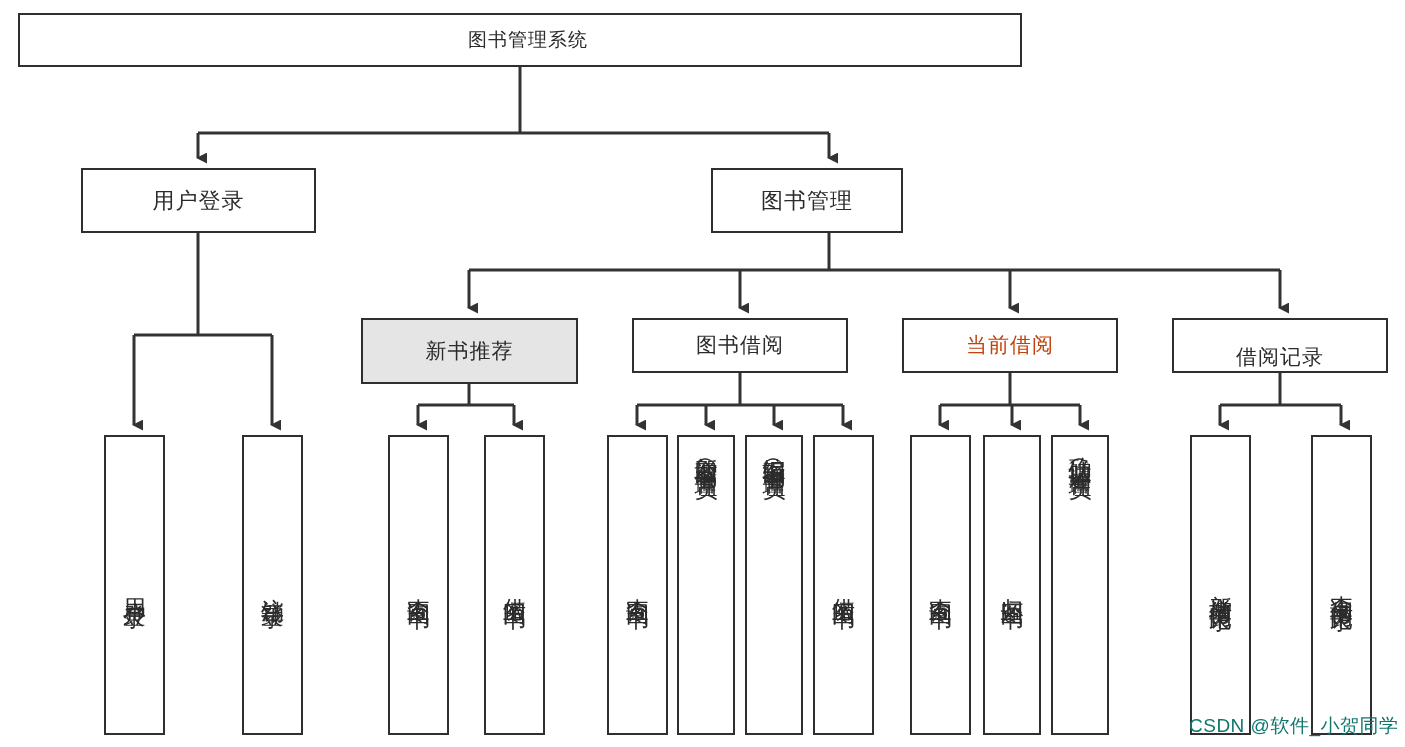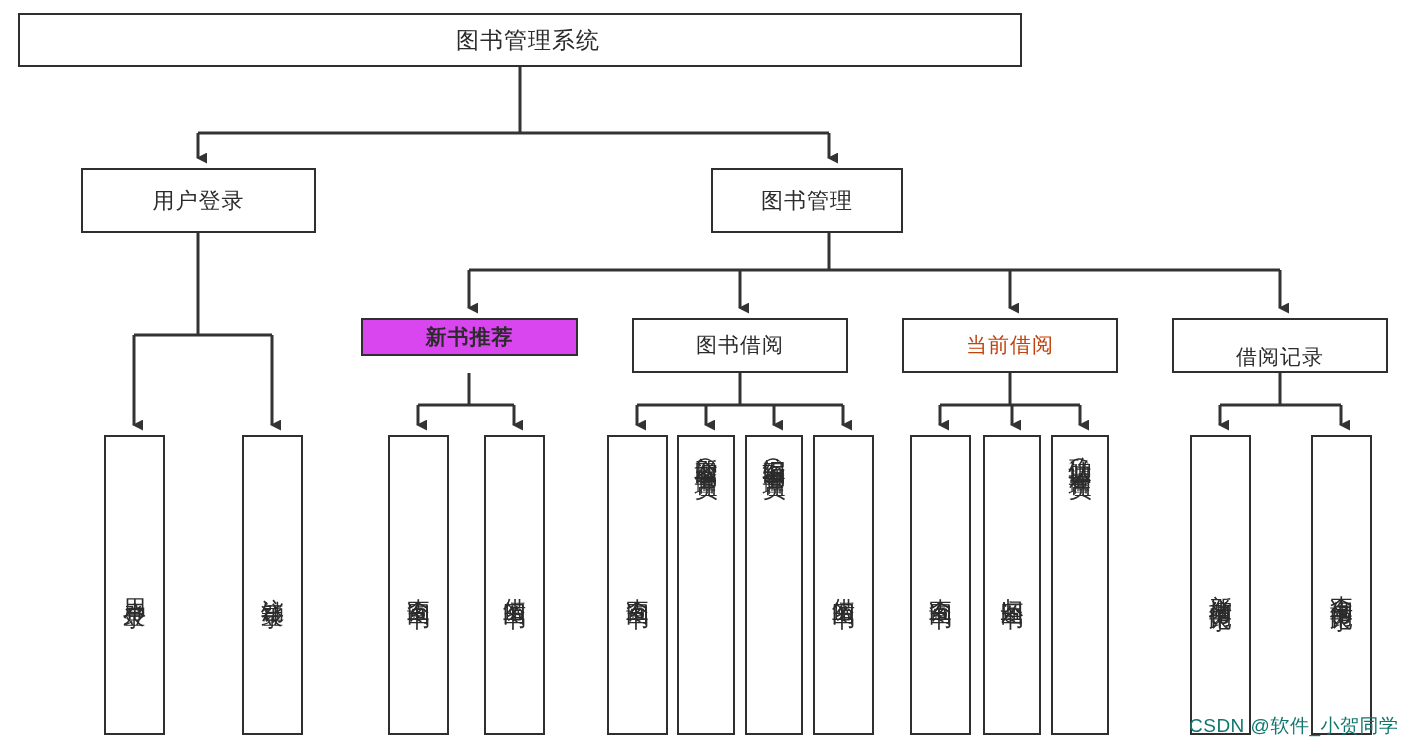--- a/index.html
+++ b/index.html
@@ -21,21 +21,21 @@
     overflow:hidden;
   }
   .node .lbl{
     font-size:22px;
     line-height:1.25;
     letter-spacing:1px;
     color:#2b2b2b;
     white-space:nowrap;
     text-align:center;
   }
-  .node.root .lbl{font-size:23px;margin-left:16px;}
+  .node.root .lbl{font-size:19px;margin-left:16px;}
   .node.lvl2 .lbl{font-size:22px;}
   .node.lvl3 .lbl{font-size:21px;}
   .node.leaf{
     align-items:flex-start;
     justify-content:center;
     padding-top:2px;
   }
   .node.leaf .lbl{
     writing-mode:vertical-rl;
     text-orientation:upright;
@@ -116,21 +116,21 @@
     <span class="lbl" style="color: rgb(43, 43, 43);">图书管理系统</span>
   </div>
 
   <div class="node lvl2" id="n-l2-0" style="left: 81px; top: 168px; width: 235px; height: 65px; border-color: rgb(47, 47, 47); background: rgb(255, 255, 255);">
     <span class="lbl" style="color: rgb(43, 43, 43);">用户登录</span>
   </div>
   <div class="node lvl2" id="n-l2-1" style="left: 711px; top: 168px; width: 192px; height: 65px; border-color: rgb(47, 47, 47); background: rgb(255, 255, 255);">
     <span class="lbl" style="color: rgb(43, 43, 43);">图书管理</span>
   </div>
 
-  <div class="node lvl3" id="n-l3-0" style="left: 361px; top: 318px; width: 217px; height: 38px; border-color: rgb(47, 47, 47); background: #d946ef; font-weight: bold;">
+  <div class="node lvl3" id="n-l3-0" style="left: 361px; top: 318px; width: 217px; height: 66px; border-color: rgb(47, 47, 47); background: #e5e5e5;">
     <span class="lbl" style="color: rgb(43, 43, 43);">新书推荐</span>
   </div>
   <div class="node lvl3" id="n-l3-1" style="left: 632px; top: 318px; width: 216px; height: 55px; border-color: rgb(47, 47, 47); background: rgb(255, 255, 255);">
     <span class="lbl" style="color: rgb(43, 43, 43);">图书借阅</span>
   </div>
   <div class="node lvl3" id="n-l3-2" style="left: 902px; top: 318px; width: 216px; height: 55px; border-color: rgb(47, 47, 47); background: rgb(255, 255, 255);">
     <span class="lbl" style="color: #c2410c;">当前借阅</span>
   </div>
   <div class="node lvl3" id="n-l3-3" style="left: 1172px; top: 318px; width: 216px; height: 55px; border-color: rgb(47, 47, 47); background: rgb(255, 255, 255);">
     <span class="lbl" style="color: rgb(43, 43, 43); margin-top: 24px;">借阅记录</span>

